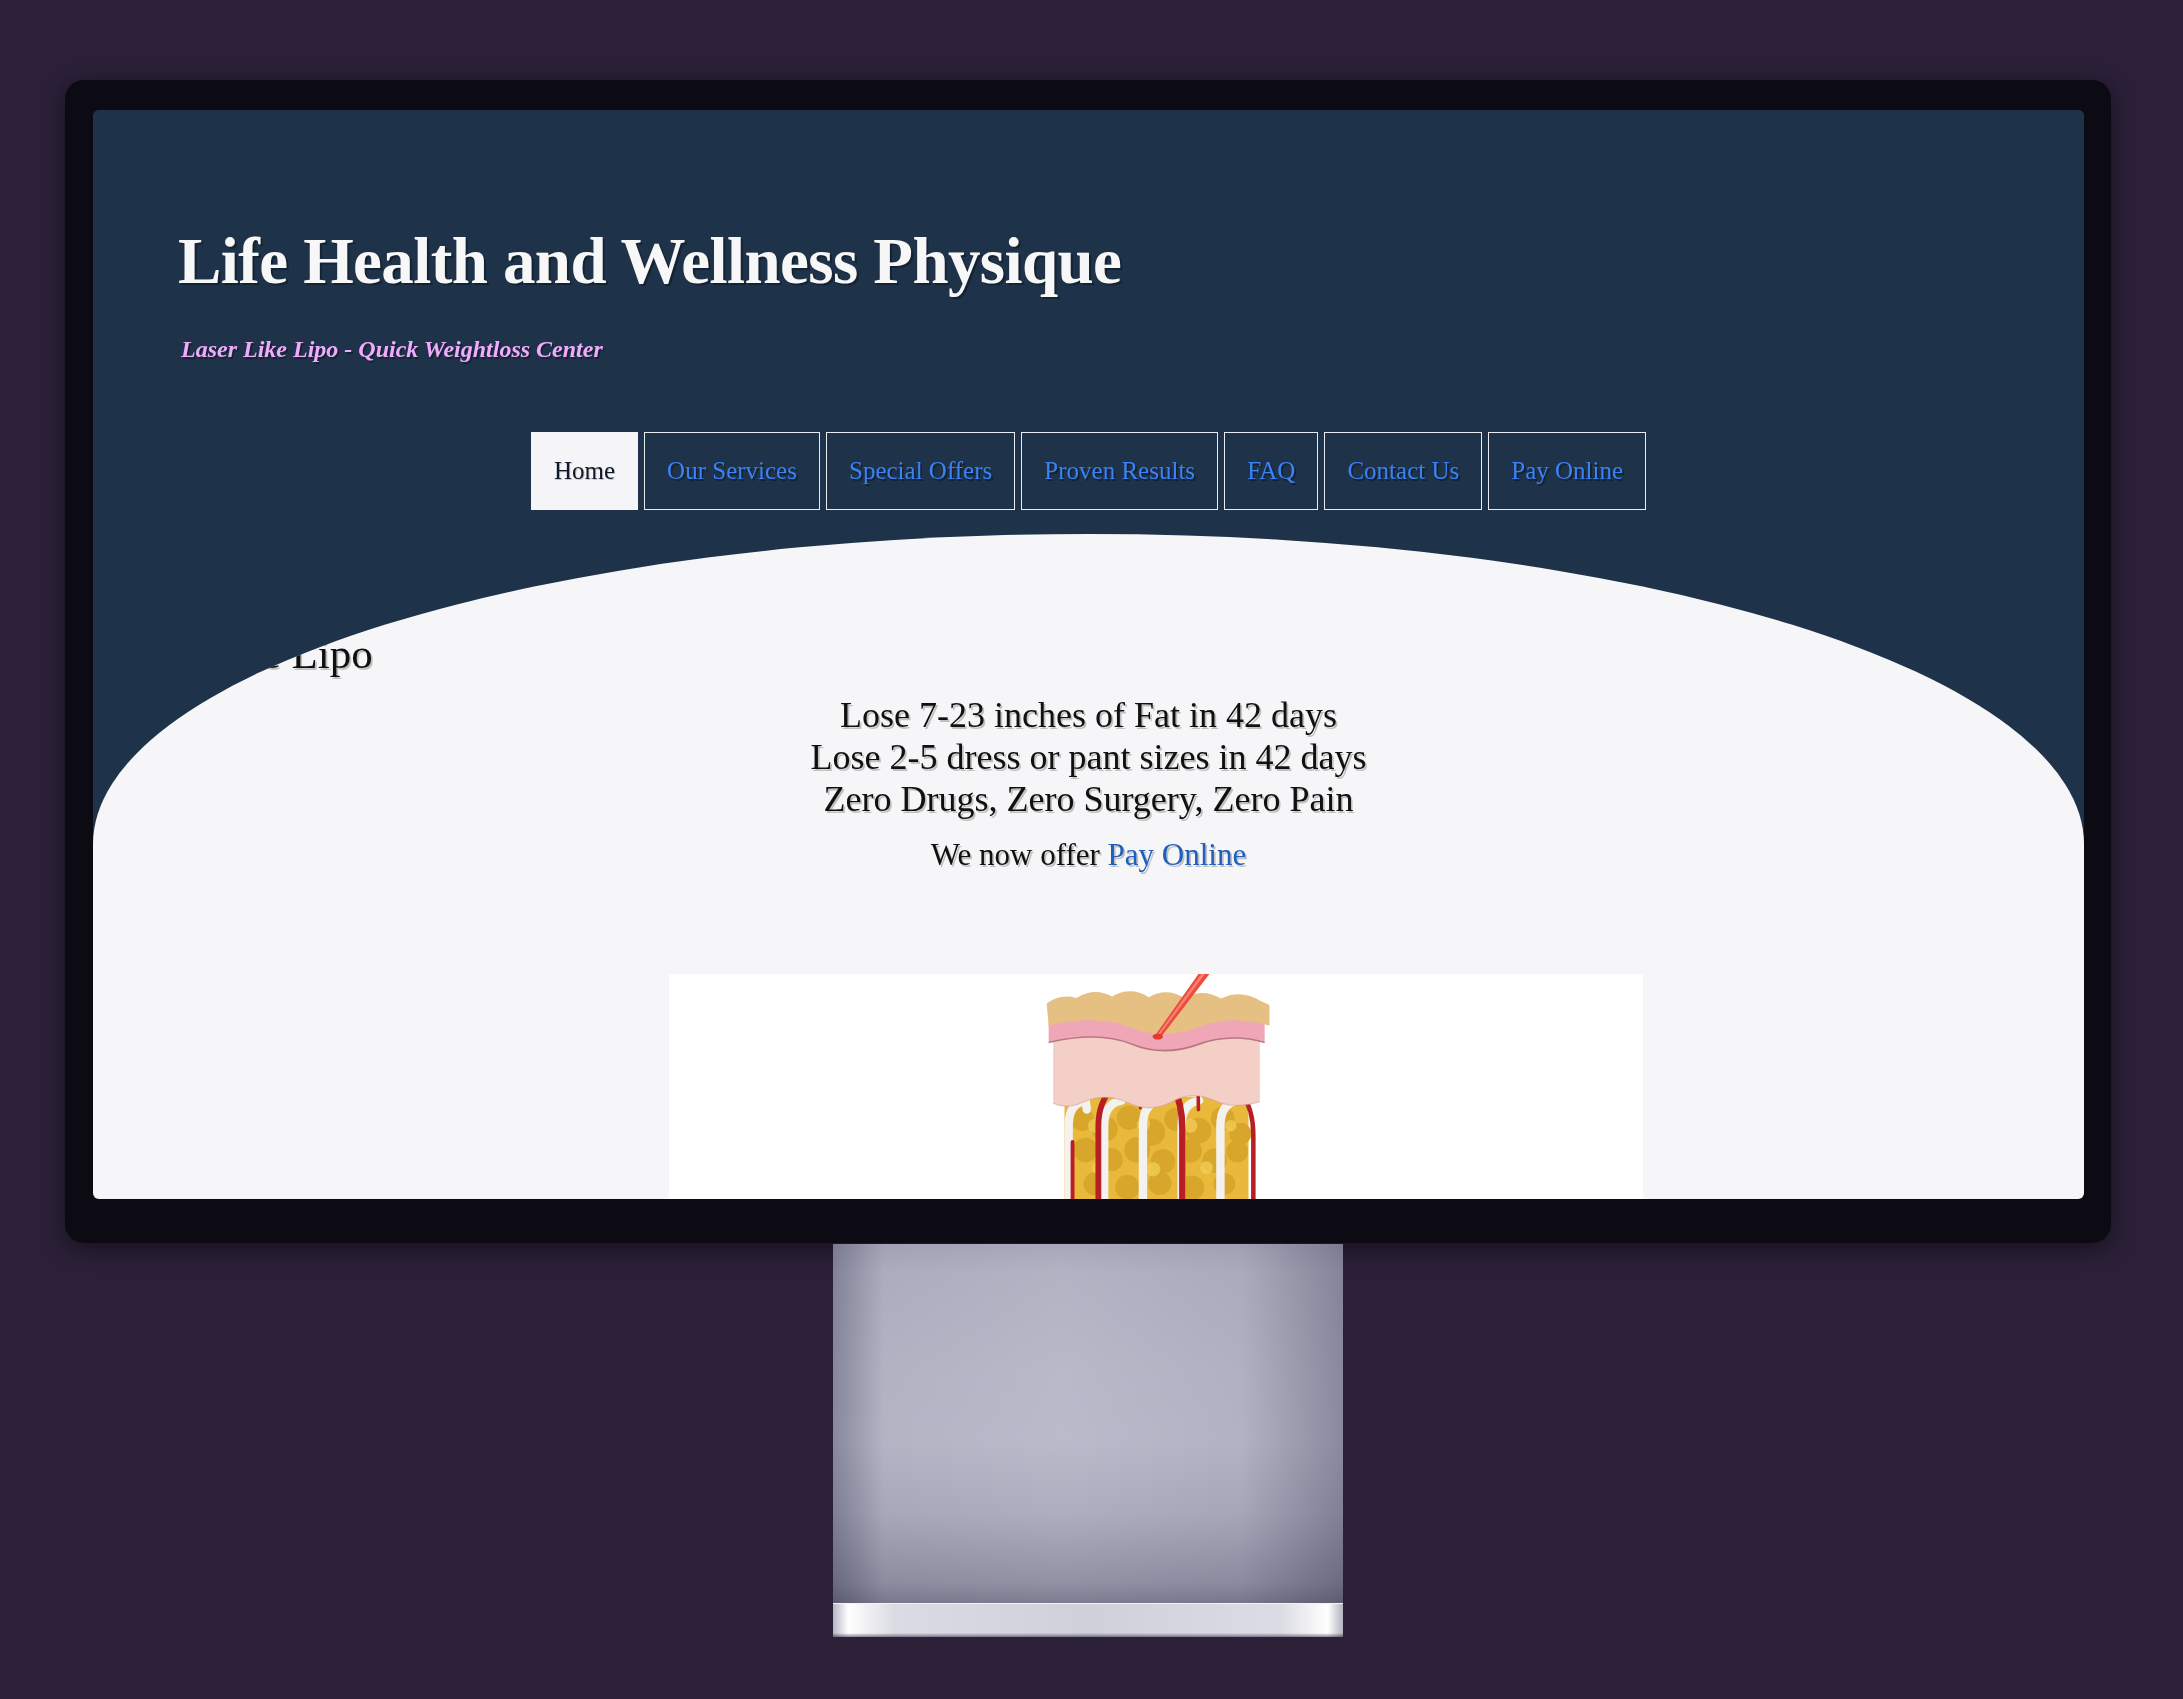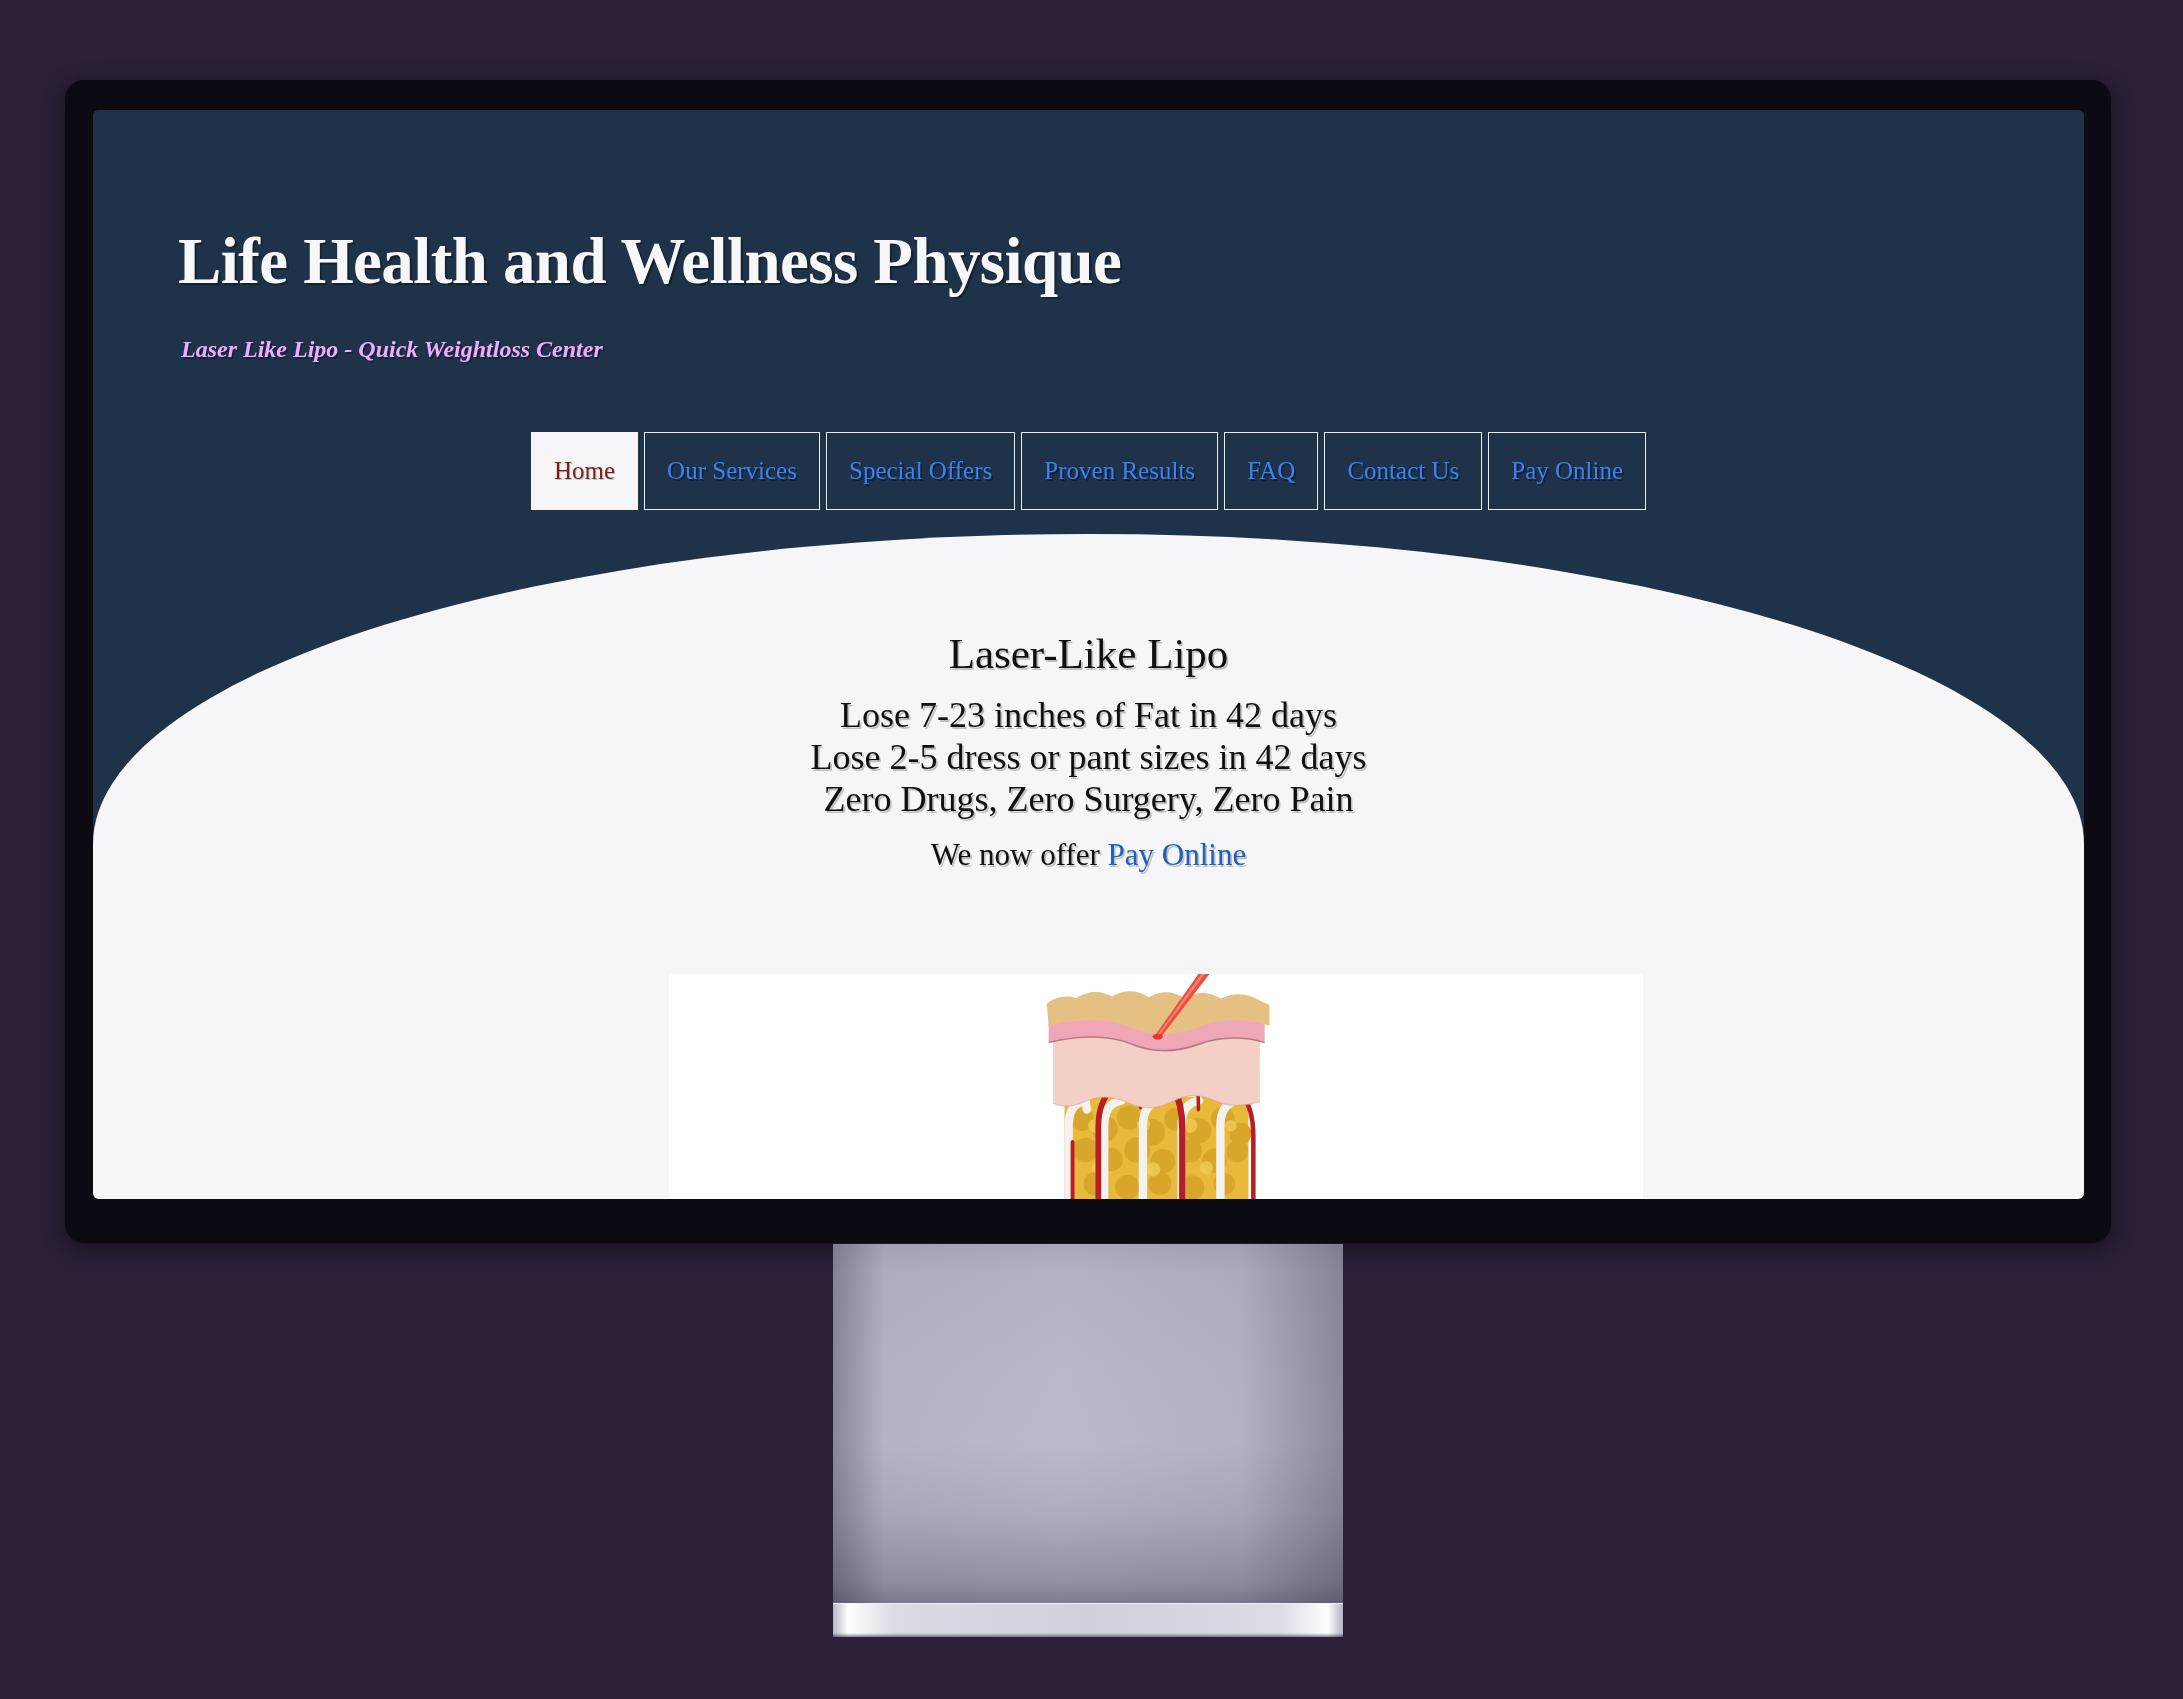--- a/index.html
+++ b/index.html
@@ -95,21 +95,21 @@
     background: #1e3349;
     color: #3b82f6;
     font-size: 25px;
     white-space: nowrap;
     text-shadow: 1.7px 1.7px 0 rgba(0,0,0,.35);
     cursor: pointer;
   }
 
   .nav-item.active {
     background: #f5f5f7;
-    color: #7f1d1d;
+    color: #0f172a;
     border-color: #f5f5f7;
     text-shadow: 1.1px 1.1px 0 rgba(0,0,0,.20);
   }
 
   
   .page-body {
     position: absolute;
     left: 0;
     top: 424px;
     width: 100%;
@@ -118,21 +118,21 @@
     border-top-left-radius: 998px 311px;
     border-top-right-radius: 998px 311px;
     overflow: hidden;
   }
 
   .content-heading {
     position: absolute;
     left: 0;
     top: 95px;
     width: 100%;
-    text-align: center;
+    text-align: left;
     font-size: 43px;
     color: #10100f;
     text-shadow: 1.7px 1.7px 0 rgba(0,0,0,.22);
   }
 
   .content-lines {
     position: absolute;
     left: 0;
     top: 161px;
     width: 100%;

